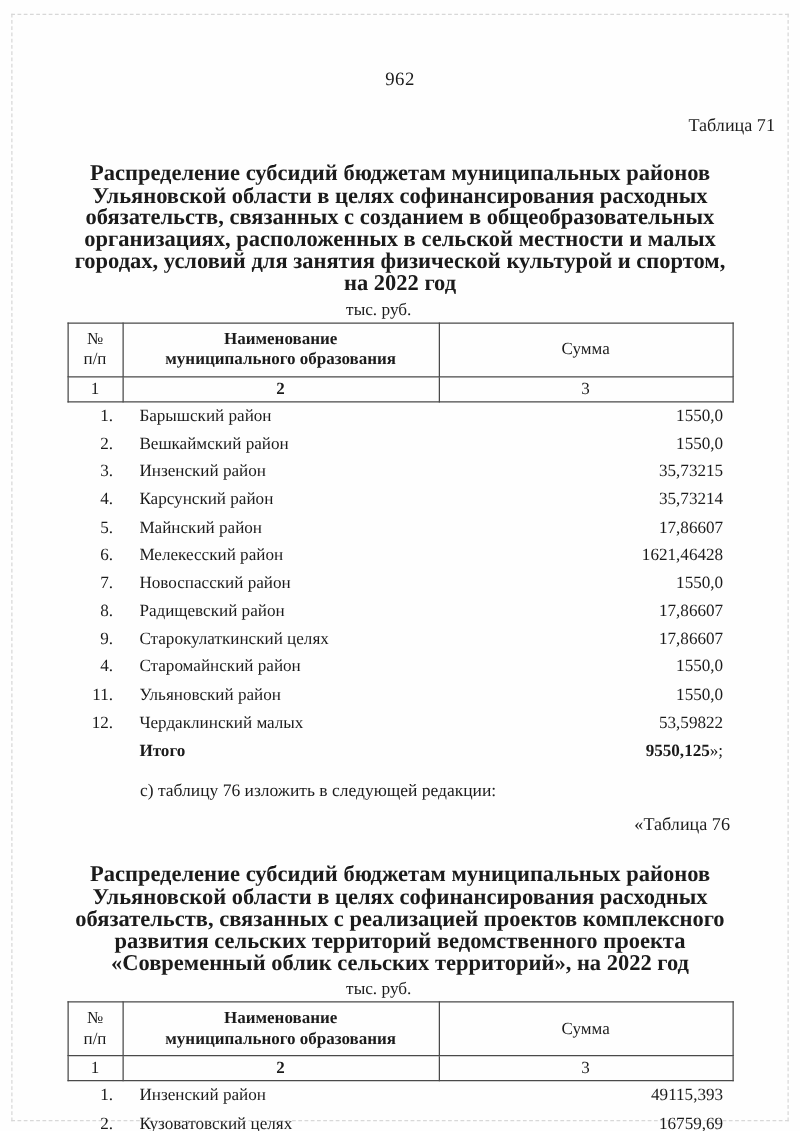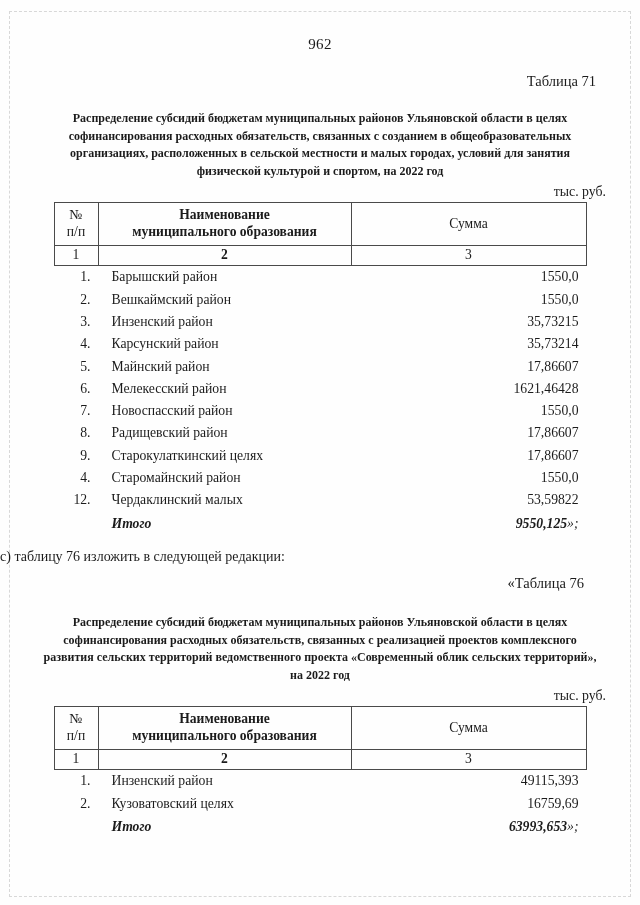--- a/index.html
+++ b/index.html
@@ -34,41 +34,42 @@
     position: absolute;
     left: 0;
     top: 0;
     width: 640px;
   }
   .page-number {
     text-align: center;
     font-size: 15px;
     padding-top: 36px;
     letter-spacing: .4px;
+    margin-top: 20px;
   }
   .table-caption {
     text-align: right;
     font-size: 14.5px;
-    padding-right: 44px;
+    padding-right: 20px;
     margin-top: 20px;
   }
   .doc-title {
     font-weight: bold;
-    font-size: 12px;
+    font-size: 18px;
     text-align: center;
     line-height: 17.6px;
     margin: 20px auto 0 auto;
     width: 540px;
   }
   .doc-title-2 {
     margin-top: 22px;
     width: 566px;
   }
   .units {
-    text-align: right;
+    text-align: center;
     font-size: 13.8px;
     padding-right: 34px;
     margin-top: 4px;
   }
 
   table.tbl {
     border-collapse: collapse;
     margin: 2px auto 0 auto;
     width: 517px;
     table-layout: fixed;
@@ -119,28 +120,28 @@
     padding-left: 11px !important;
     box-sizing: border-box;
   }
   table.body-tbl td.c-sum {
     width: 230px;
     text-align: right;
   }
   table.body-tbl tr.total-row td {
     font-weight: bold;
     padding-top: 1px !important;
-    font-style: italic;
   }
   table.body-tbl tr.total-row td.c-name { padding-left: 11px !important; }
   .tail { font-weight: normal; }
 
   .mid-note {
     font-size: 14px;
     margin-top: 14px;
+    padding-left: 112px;
   }
   .quote-caption {
     text-align: right;
     font-size: 14.5px;
     padding-right: 56px;
     margin-top: 10px;
   }
 </style>
 </head>
 <body>
@@ -225,20 +226,25 @@
           <td class="c-num">9.</td>
           <td class="c-name">Старокулаткинский целях</td>
           <td class="c-sum">17,86607</td>
         </tr>
         <tr class="data-row">
           <td class="c-num">4.</td>
           <td class="c-name">Старомайнский район</td>
           <td class="c-sum">1550,0</td>
         </tr>
         <tr class="data-row">
+          <td class="c-num">11.</td>
+          <td class="c-name">Ульяновский район</td>
+          <td class="c-sum">1550,0</td>
+        </tr>
+        <tr class="data-row">
           <td class="c-num">12.</td>
           <td class="c-name">Чердаклинский малых</td>
           <td class="c-sum">53,59822</td>
         </tr>
         <tr class="total-row">
           <td class="c-num"></td>
           <td class="c-name">Итого</td>
           <td class="c-sum"><span>9550,125</span><span class="tail">»;</span></td>
         </tr>
       </tbody>

